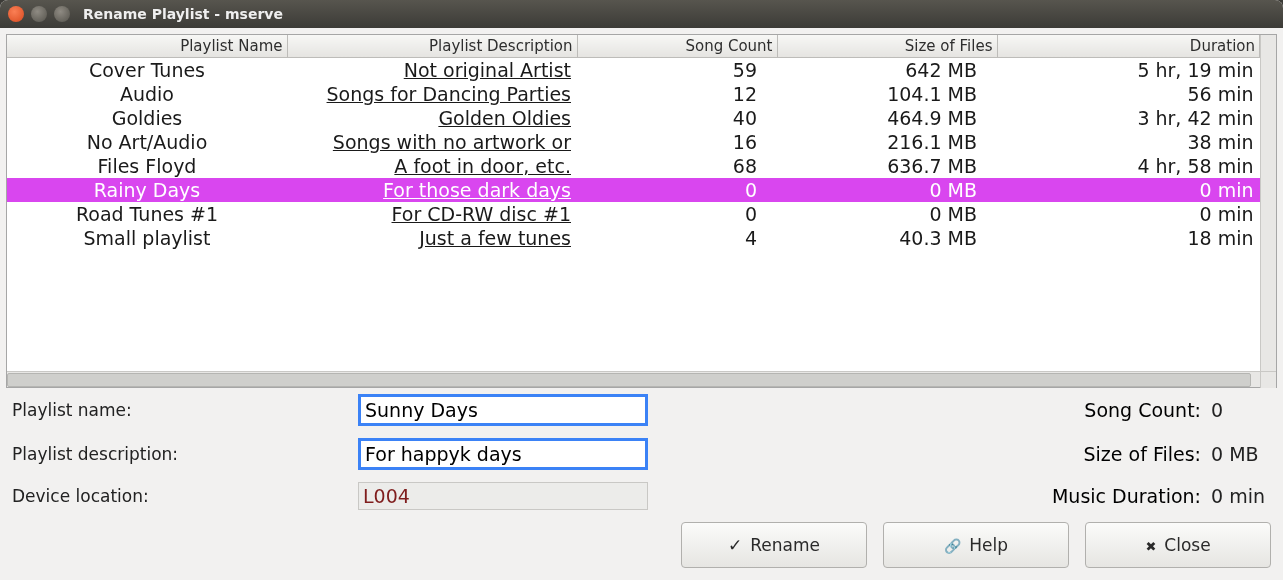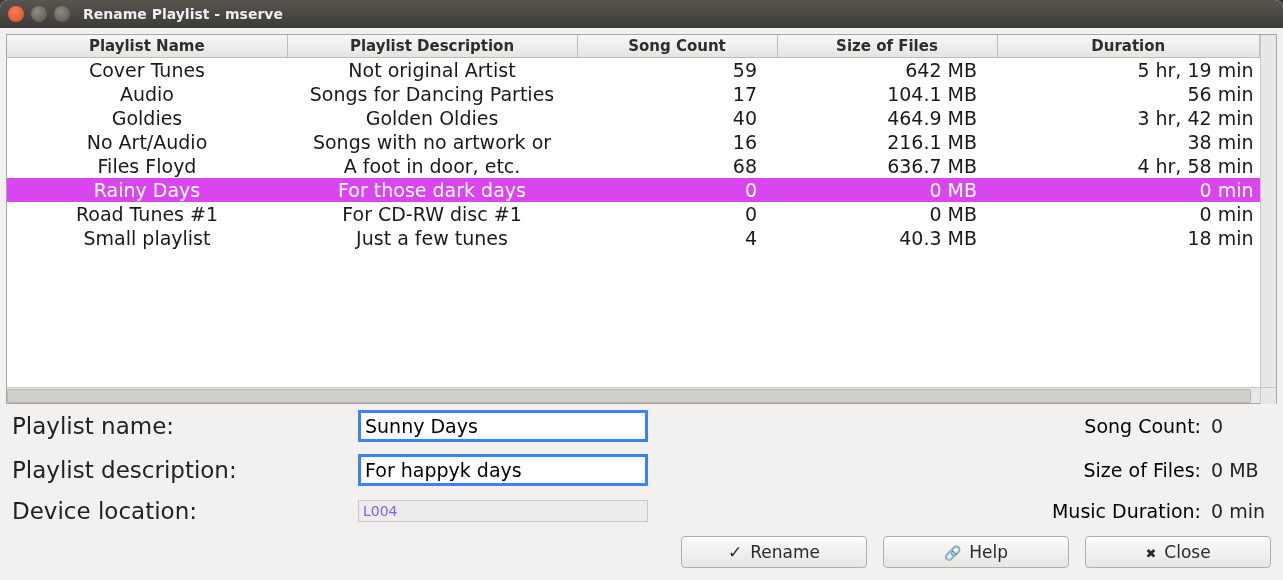--- a/index.html
+++ b/index.html
@@ -65,40 +65,40 @@
     table {
       width: 100%;
       border-collapse: collapse;
       table-layout: fixed;
       font-size: 19px;
     }
     thead th {
       background: linear-gradient(to bottom, #f7f7f5, #e5e4e1);
       border: 1px solid #bdbcb9;
       border-top: none;
-      font-weight: bold;
+      font-weight: normal;
       font-size: 15px;
       padding: 2px 4px;
-      text-align: center;
+      text-align: right;
       color: #2e2e2e;
     }
     thead th:first-child { border-left: none; }
     tbody td {
       padding: 1px 6px;
       white-space: nowrap;
       overflow: hidden;
       text-overflow: clip;
       color: #1a1a1a;
     }
     tbody tr.selected td {
       background: #d946ef;
       color: #ffffff;
     }
     .col-name { width: 280px; text-align: center; }
-    .col-desc { width: 290px; text-align: center; }
+    .col-desc { width: 290px; text-align: right; text-decoration: underline; }
     .col-count { width: 200px; text-align: right; padding-right: 20px; }
     .col-size { width: 220px; text-align: right; padding-right: 20px; }
     .col-dur { text-align: right; padding-right: 6px; }
     .vscroll {
       width: 16px;
       background: #e8e7e5;
       border-left: 1px solid #c9c8c5;
     }
     .hscroll {
       height: 16px;
@@ -108,49 +108,49 @@
     }
     .hscroll-track { flex: 1; position: relative; }
     .hscroll-thumb-wrap { position:absolute; left:0; top:1px; height:14px; width:99.3%; background:#cfcfcc; border-radius:2px; border:1px solid #b5b5b2; }
     .scroll-corner { width:16px; height:16px; background:#e8e7e5; border-left:1px solid #c9c8c5; }
     .form-row {
       display: flex;
       align-items: center;
       padding: 6px 6px;
       gap: 10px;
     }
-    .form-label { width: 336px; font-size: 23px; color: #222; }
+    .form-label { width: 336px; font-size: 17px; color: #222; }
     .form-input {
       width: 290px;
       font-size: 19px;
       padding: 2px 4px;
       border: 3px solid #3b82f6;
       background: #ffffff;
       font-family: inherit;
     }
     .form-readonly {
       width: 290px;
-      font-size: 14px;
+      font-size: 19px;
       padding: 2px 4px;
       border: 1px solid #c9c8c5;
       background: #ececea;
-      color: #8b5cf6;
+      color: #7f1d1d;
       font-family: inherit;
     }
     .info-label { margin-left: auto; font-size: 19px; color: #000000; text-align:right; white-space:nowrap; }
     .info-val { font-size: 19px; color:#222; min-width: 60px; text-align: left; white-space:nowrap; }
     .button-row {
       display: flex;
       justify-content: flex-end;
       gap: 16px;
       padding: 6px 6px 6px 6px;
     }
     .btn {
       min-width: 186px;
-      height: 32px;
+      height: 46px;
       background: linear-gradient(to bottom, #fbfbfa, #e6e5e2);
       border: 1px solid #b1b0ad;
       border-radius: 4px;
       font-size: 17px;
       color: #2a2a2a;
       display: flex;
       align-items: center;
       justify-content: center;
       gap: 8px;
       cursor: pointer;
@@ -198,21 +198,21 @@
                 <tr>
                   <td class="col-name">Cover Tunes</td>
                   <td class="col-desc">Not original Artist</td>
                   <td class="col-count">59</td>
                   <td class="col-size">642 MB</td>
                   <td class="col-dur">5 hr, 19 min</td>
                 </tr>
                 <tr>
                   <td class="col-name">Audio</td>
                   <td class="col-desc">Songs for Dancing Parties</td>
-                  <td class="col-count">17</td>
+                  <td class="col-count">12</td>
                   <td class="col-size">104.1 MB</td>
                   <td class="col-dur">56 min</td>
                 </tr>
                 <tr>
                   <td class="col-name">Goldies</td>
                   <td class="col-desc">Golden Oldies</td>
                   <td class="col-count">40</td>
                   <td class="col-size">464.9 MB</td>
                   <td class="col-dur">3 hr, 42 min</td>
                 </tr>

